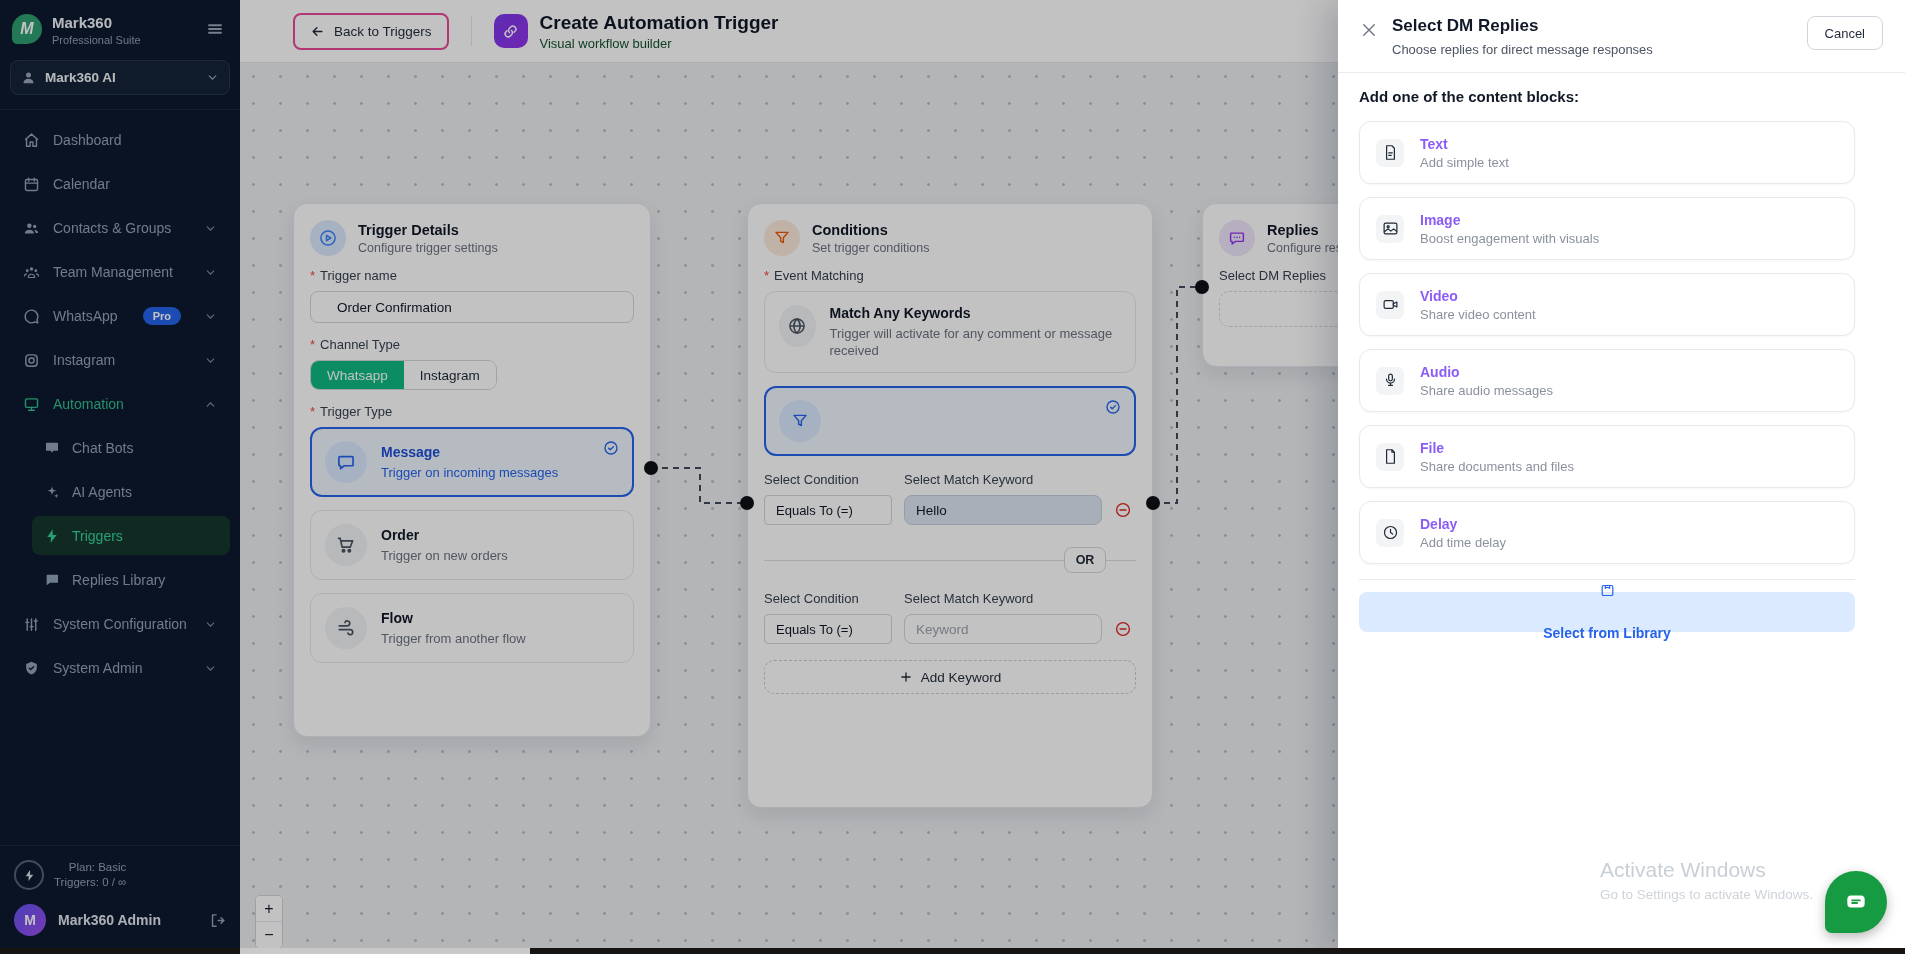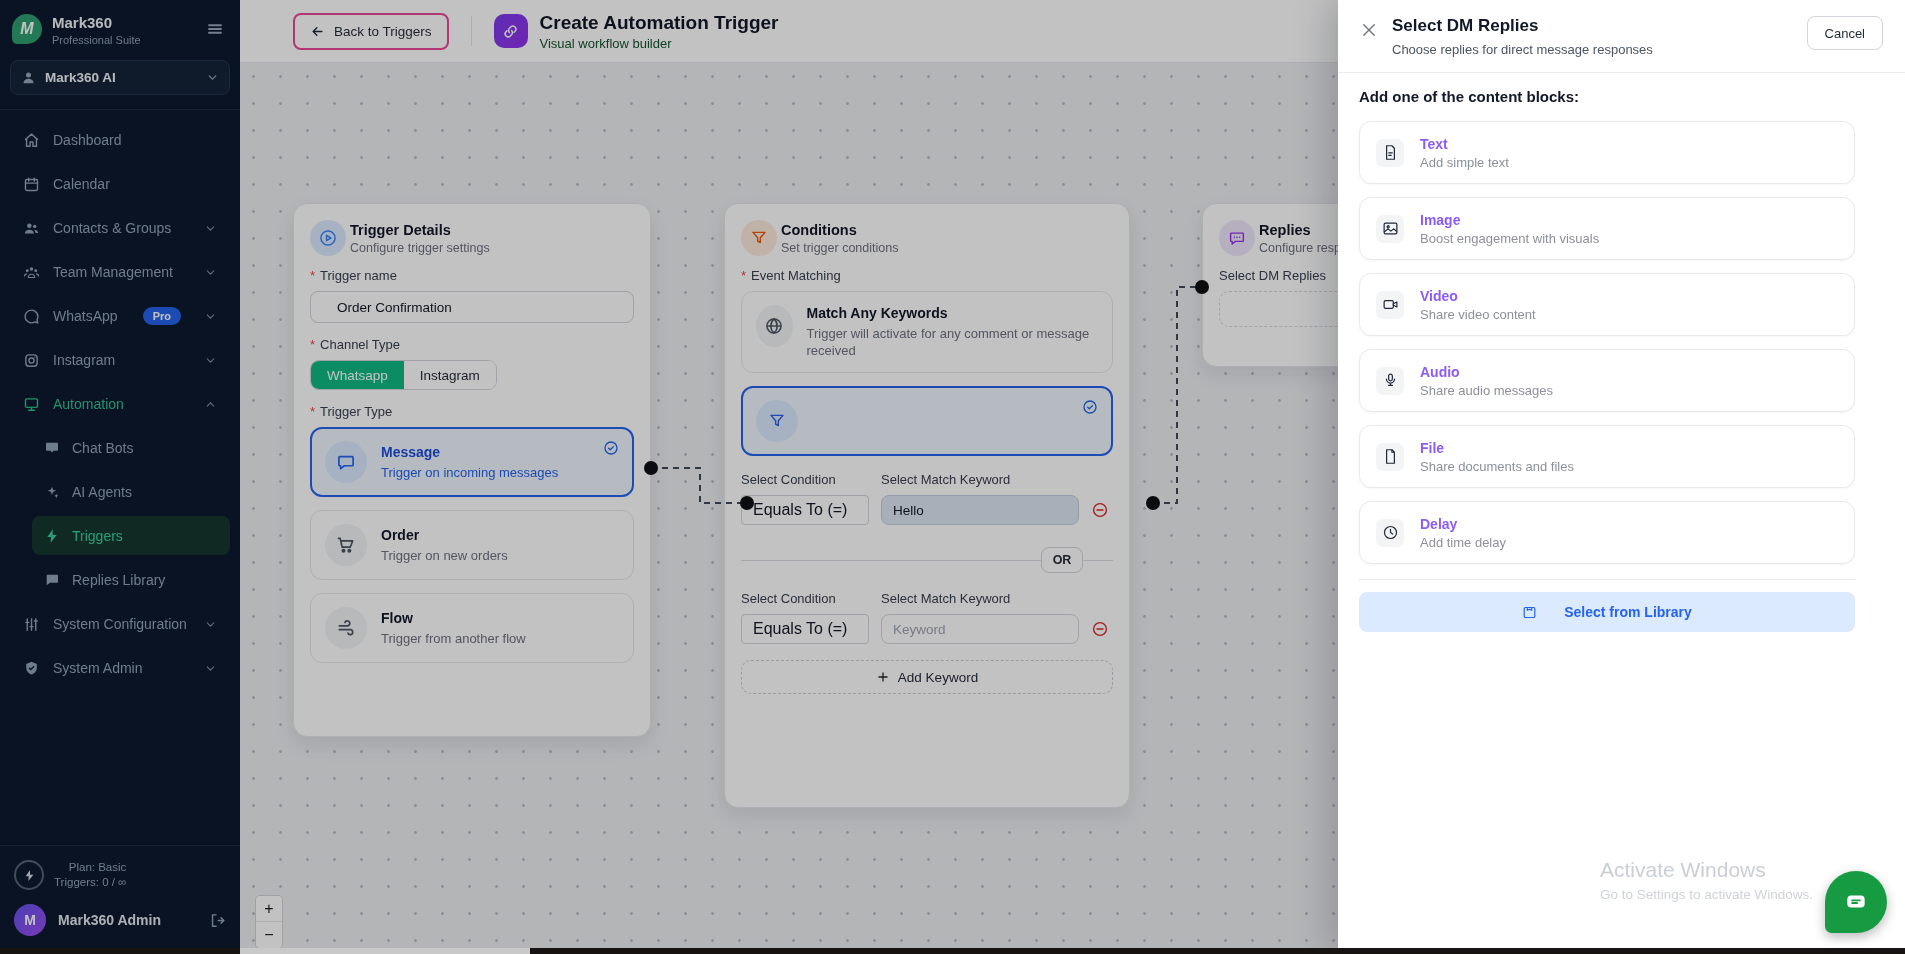--- a/index.html
+++ b/index.html
@@ -40,23 +40,23 @@
   .hdr-divider { width:1px; height:30px; background:#e5e7eb; margin:0 22px; }
   .hdr-icon { width:34px; height:34px; border-radius:10px; background:linear-gradient(135deg,#7c3aed,#9333ea); color:#fff; display:flex; align-items:center; justify-content:center; margin-right:12px; }
   .hdr-title { font-size:19px; font-weight:bold; color:#111827; line-height:22px; }
   .hdr-sub { font-size:13px; color:#14532d; margin-top:2px; }
 
   
   .canvas { position:absolute; left:240px; top:63px; width:1665px; height:885px; background-color:#eceef1;
             background-image:radial-gradient(circle, #b7bdc6 1.3px, transparent 1.5px); background-size:27px 27px; }
   .node { position:absolute; background:#fff; border:1px solid #e3e6eb; border-radius:14px; box-shadow:0 8px 20px rgba(15,23,42,.09); padding:16px; z-index:1; }
   #node-trigger    { left:53px;  top:140px; width:358px; height:534px; }
-  #node-conditions { left:484px; top:140px; width:406px; height:605px; }
+  #node-conditions { left:507px; top:140px; width:406px; height:605px; }
   #node-replies    { left:962px; top:140px; width:360px; height:164px; }
-  .node-head { display:flex; gap:4px; align-items:center; margin-bottom:12px; }
+  .node-head { display:flex; gap:12px; align-items:center; margin-bottom:12px; }
   .node-icon { width:36px; height:36px; border-radius:50%; display:flex; align-items:center; justify-content:center; }
   .blue-soft   { background:#dbeafe; color:#3b82f6; }
   .orange-soft { background:#fdeadc; color:#ea580c; }
   .purple-soft { background:#f0e6fd; color:#9333ea; }
   .node-title { font-size:14.5px; font-weight:bold; color:#111827; }
   .node-sub { font-size:12.5px; color:#6b7280; margin-top:3px; }
   .field-label { font-size:13px; color:#374151; margin:14px 0 8px; }
   .req { color:#ef4444; margin-right:5px; }
   .text-input { width:100%; height:32px; border:1px solid #d1d5db; border-radius:8px; padding:0 26px; font-size:13.5px; color:#111827; background:#fff; font-family:inherit; outline:none; }
   .segmented { display:inline-flex; border:1px solid #d1d5db; border-radius:9px; overflow:hidden; height:30px; background:#fff; }
@@ -66,21 +66,21 @@
   .opt.selected { border:2px solid #2563eb; background:#eff6ff; padding:12px 13px; }
   .opt-icon { width:42px; height:42px; border-radius:50%; background:#f1f3f6; color:#4b5563; display:flex; align-items:center; justify-content:center; }
   .opt.selected .opt-icon { background:#dbeafe; color:#2563eb; }
   .opt-title { font-size:14px; font-weight:bold; color:#111827; }
   .opt-desc { font-size:13px; color:#6b7280; margin-top:4px; line-height:17px; }
   .opt.selected .opt-desc { color:#2563eb; }
   .opt.selected.blue-text .opt-title { color:#1d4ed8; }
   .check { position:absolute; top:11px; right:13px; color:#2563eb; }
   .cond-grid { display:grid; grid-template-columns:128px 1fr 22px; column-gap:12px; align-items:center; }
   .cond-labels { display:grid; grid-template-columns:140px 1fr; font-size:13px; color:#374151; margin:0 0 8px; }
-  .select-box { height:30px; border:1px solid #d1d5db; border-radius:4px; display:flex; align-items:center; padding:0 11px; font-size:16px; color:#111827; background:#fff; cursor:pointer; }
+  .select-box { height:30px; border:1px solid #d1d5db; border-radius:4px; display:flex; align-items:center; padding:0 11px; font-size:13px; color:#111827; background:#fff; cursor:pointer; }
   .kw-input { height:30px; border:1px solid #c3cede; border-radius:8px; padding:0 11px; font-size:13.5px; color:#111827; font-family:inherit; outline:none; width:100%; }
   .kw-filled { background:#dde6f2; }
   .kw-empty { background:#fff; border-color:#d1d5db; }
   .kw-input::placeholder { color:#9ca3af; }
   .minus-btn { color:#dc2626; background:none; border:none; cursor:pointer; padding:0; }
   .or-row { position:relative; height:26px; margin:22px 0 18px; }
   .or-row::before { content:""; position:absolute; left:0; right:0; top:13px; border-top:1px solid #dadfe5; }
   .or-btn { position:absolute; right:30px; top:0; width:42px; height:26px; background:#fff; border:1px solid #d1d5db; border-radius:8px; font-size:12.5px; font-weight:bold; color:#1f2937; display:flex; align-items:center; justify-content:center; }
   .add-kw { margin-top:16px; width:100%; height:34px; border:1.5px dashed #c7cdd6; border-radius:10px; background:transparent; display:flex; align-items:center; justify-content:center; gap:8px; font-size:13.5px; color:#1f2937; font-family:inherit; cursor:pointer; }
   .dashed-box { border:1.5px dashed #d3d8df; border-radius:10px; height:36px; margin-top:8px; }
@@ -99,21 +99,21 @@
   .panel-title { font-size:17px; font-weight:bold; color:#111827; }
   .panel-sub { font-size:13px; color:#4b5563; margin-top:6px; }
   .cancel-btn { margin-left:auto; height:34px; padding:0 17px; border:1px solid #d1d5db; border-radius:8px; background:#fff; font-size:13px; color:#1f2937; font-family:inherit; cursor:pointer; }
   .panel-body { padding:13px 50px 0 21px; }
   .panel-heading { font-size:15px; font-weight:bold; color:#111827; margin:2px 0 16px; }
   .block { height:63px; border:1px solid #e7e9ee; border-radius:12px; background:#fff; display:flex; align-items:center; padding:0 16px; margin-bottom:13px; box-shadow:0 1px 2px rgba(0,0,0,.04); cursor:pointer; }
   .block-icon { width:28px; height:28px; border-radius:7px; background:#f3f4f6; color:#1f2937; display:flex; align-items:center; justify-content:center; margin-right:16px; }
   .block-title { font-size:14px; font-weight:bold; color:#8b5cf6; }
   .block-desc { font-size:13px; color:#8a919c; margin-top:3px; }
   .panel-divider { border-top:1px solid #e8eaee; margin-top:15px; }
-  .library-btn { margin-top:12px; width:100%; height:40px; background:#dbeafe; border:none; border-radius:8px; display:flex; align-items:center; justify-content:center; gap:27px; color:#2563eb; font-size:14px; font-weight:bold; font-family:inherit; cursor:pointer; }
+  .library-btn { margin-top:12px; width:100%; height:40px; background:#dbeafe; border:none; border-radius:8px; display:flex; align-items:center; justify-content:center; gap:27px; color:#2563eb; font-size:14px; font-weight:bold; font-family:inherit; cursor:pointer;flex-direction:column; }
 
   
   .watermark { position:absolute; left:1600px; top:858px; z-index:60; pointer-events:none; }
   .wm1 { font-size:21px; color:#c9cfd6; }
   .wm2 { font-size:13.5px; color:#ced3d9; margin-top:5px; }
   .chat-fab { position:absolute; left:1825px; top:871px; width:62px; height:62px; background:#169b42; border-radius:32px 32px 32px 7px; z-index:70; display:flex; align-items:center; justify-content:center; box-shadow:0 4px 12px rgba(0,0,0,.28); cursor:pointer; }
   .hscroll { position:absolute; left:0; bottom:0; width:1905px; height:6px; background:#161310; z-index:80; }
   .hscroll-thumb { position:absolute; left:240px; top:0; width:290px; height:6px; background:#c9c9c9; cursor:pointer; }
 </style>
 </head>

